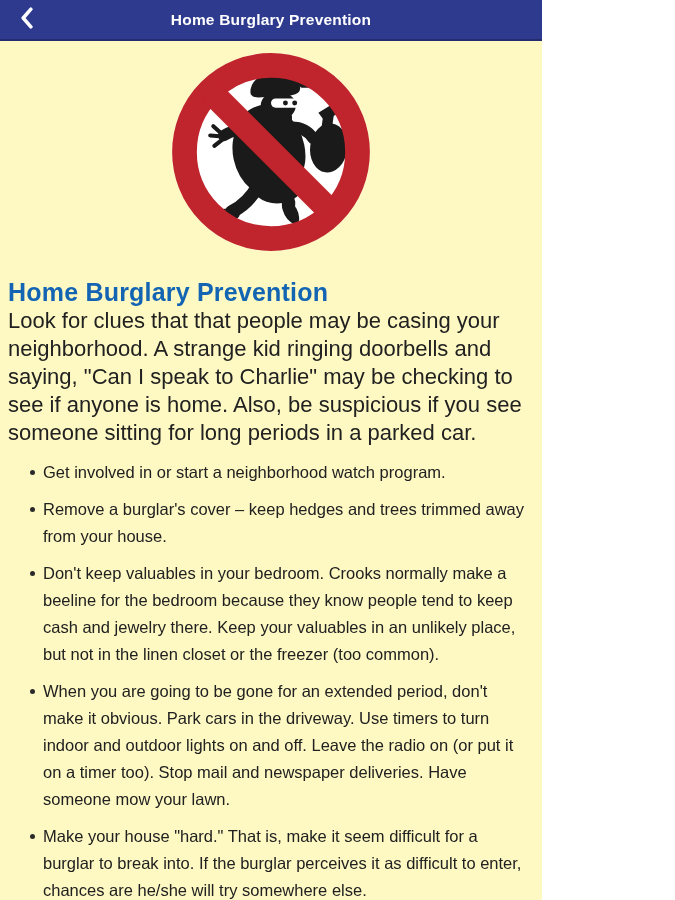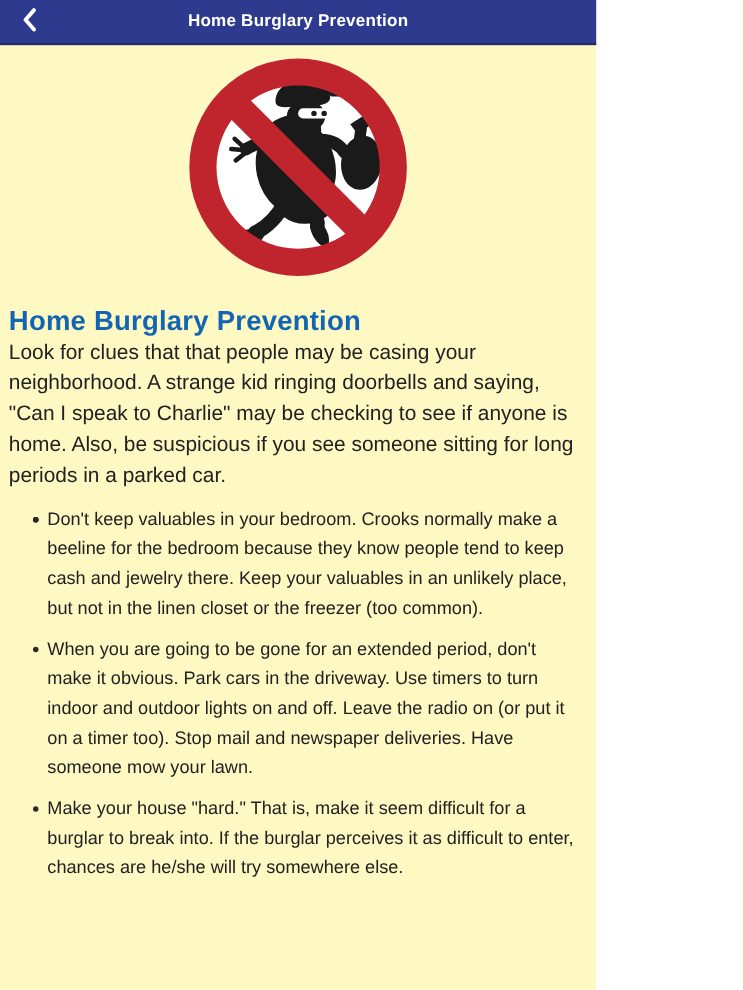--- a/index.html
+++ b/index.html
@@ -39,21 +39,21 @@
     font-size:25px; font-weight:bold; letter-spacing:0.2px;
     line-height:30px;
     margin:22px 14px 0 8px;
   }
   .section-title {
     font-size:17px; font-weight:bold; color:#1b1b1b;
     line-height:20px;
     margin:24px 14px 6px 8px;
   }
   .intro {
-    font-size:19px; line-height:28px; color:var(--body_text,#212121);
+    font-size:22px; line-height:28px; color:var(--body_text,#212121);
     margin:0 16px 0 8px;
   }
   .tips {
     list-style:none;
     margin:12px 0 0 0;
     padding:0 16px 0 43px;
   }
   .tips li {
     position:relative;
     font-size:16.5px; line-height:27px; color:var(--body_text,#212121);
@@ -120,23 +120,25 @@
   </div>
 
   <h1 class="page-title">Home Burglary Prevention</h1>
 
 
   <p class="intro">Look for clues that that people may be casing your neighborhood. A strange kid ringing doorbells and saying, "Can I speak to Charlie" may be checking to see if anyone is home. Also, be suspicious if you see someone sitting for long periods in a parked car.</p>
 
   <ul class="tips">
     <li>
       <span class="bullet-dot"></span>
+      <span>Get involved in or start a neighborhood watch program.</span>
     </li>
     <li>
       <span class="bullet-dot"></span>
+      <span>Remove a burglar's cover – keep hedges and trees trimmed away from your house.</span>
     </li>
     <li>
       <span class="bullet-dot"></span>
       <span>Don't keep valuables in your bedroom. Crooks normally make a beeline for the bedroom because they know people tend to keep cash and jewelry there. Keep your valuables in an unlikely place, but not in the linen closet or the freezer (too common).</span>
     </li>
     <li>
       <span class="bullet-dot"></span>
       <span>When you are going to be gone for an extended period, don't make it obvious. Park cars in the driveway. Use timers to turn indoor and outdoor lights on and off. Leave the radio on (or put it on a timer too). Stop mail and newspaper deliveries. Have someone mow your lawn.</span>
     </li>
     <li>

